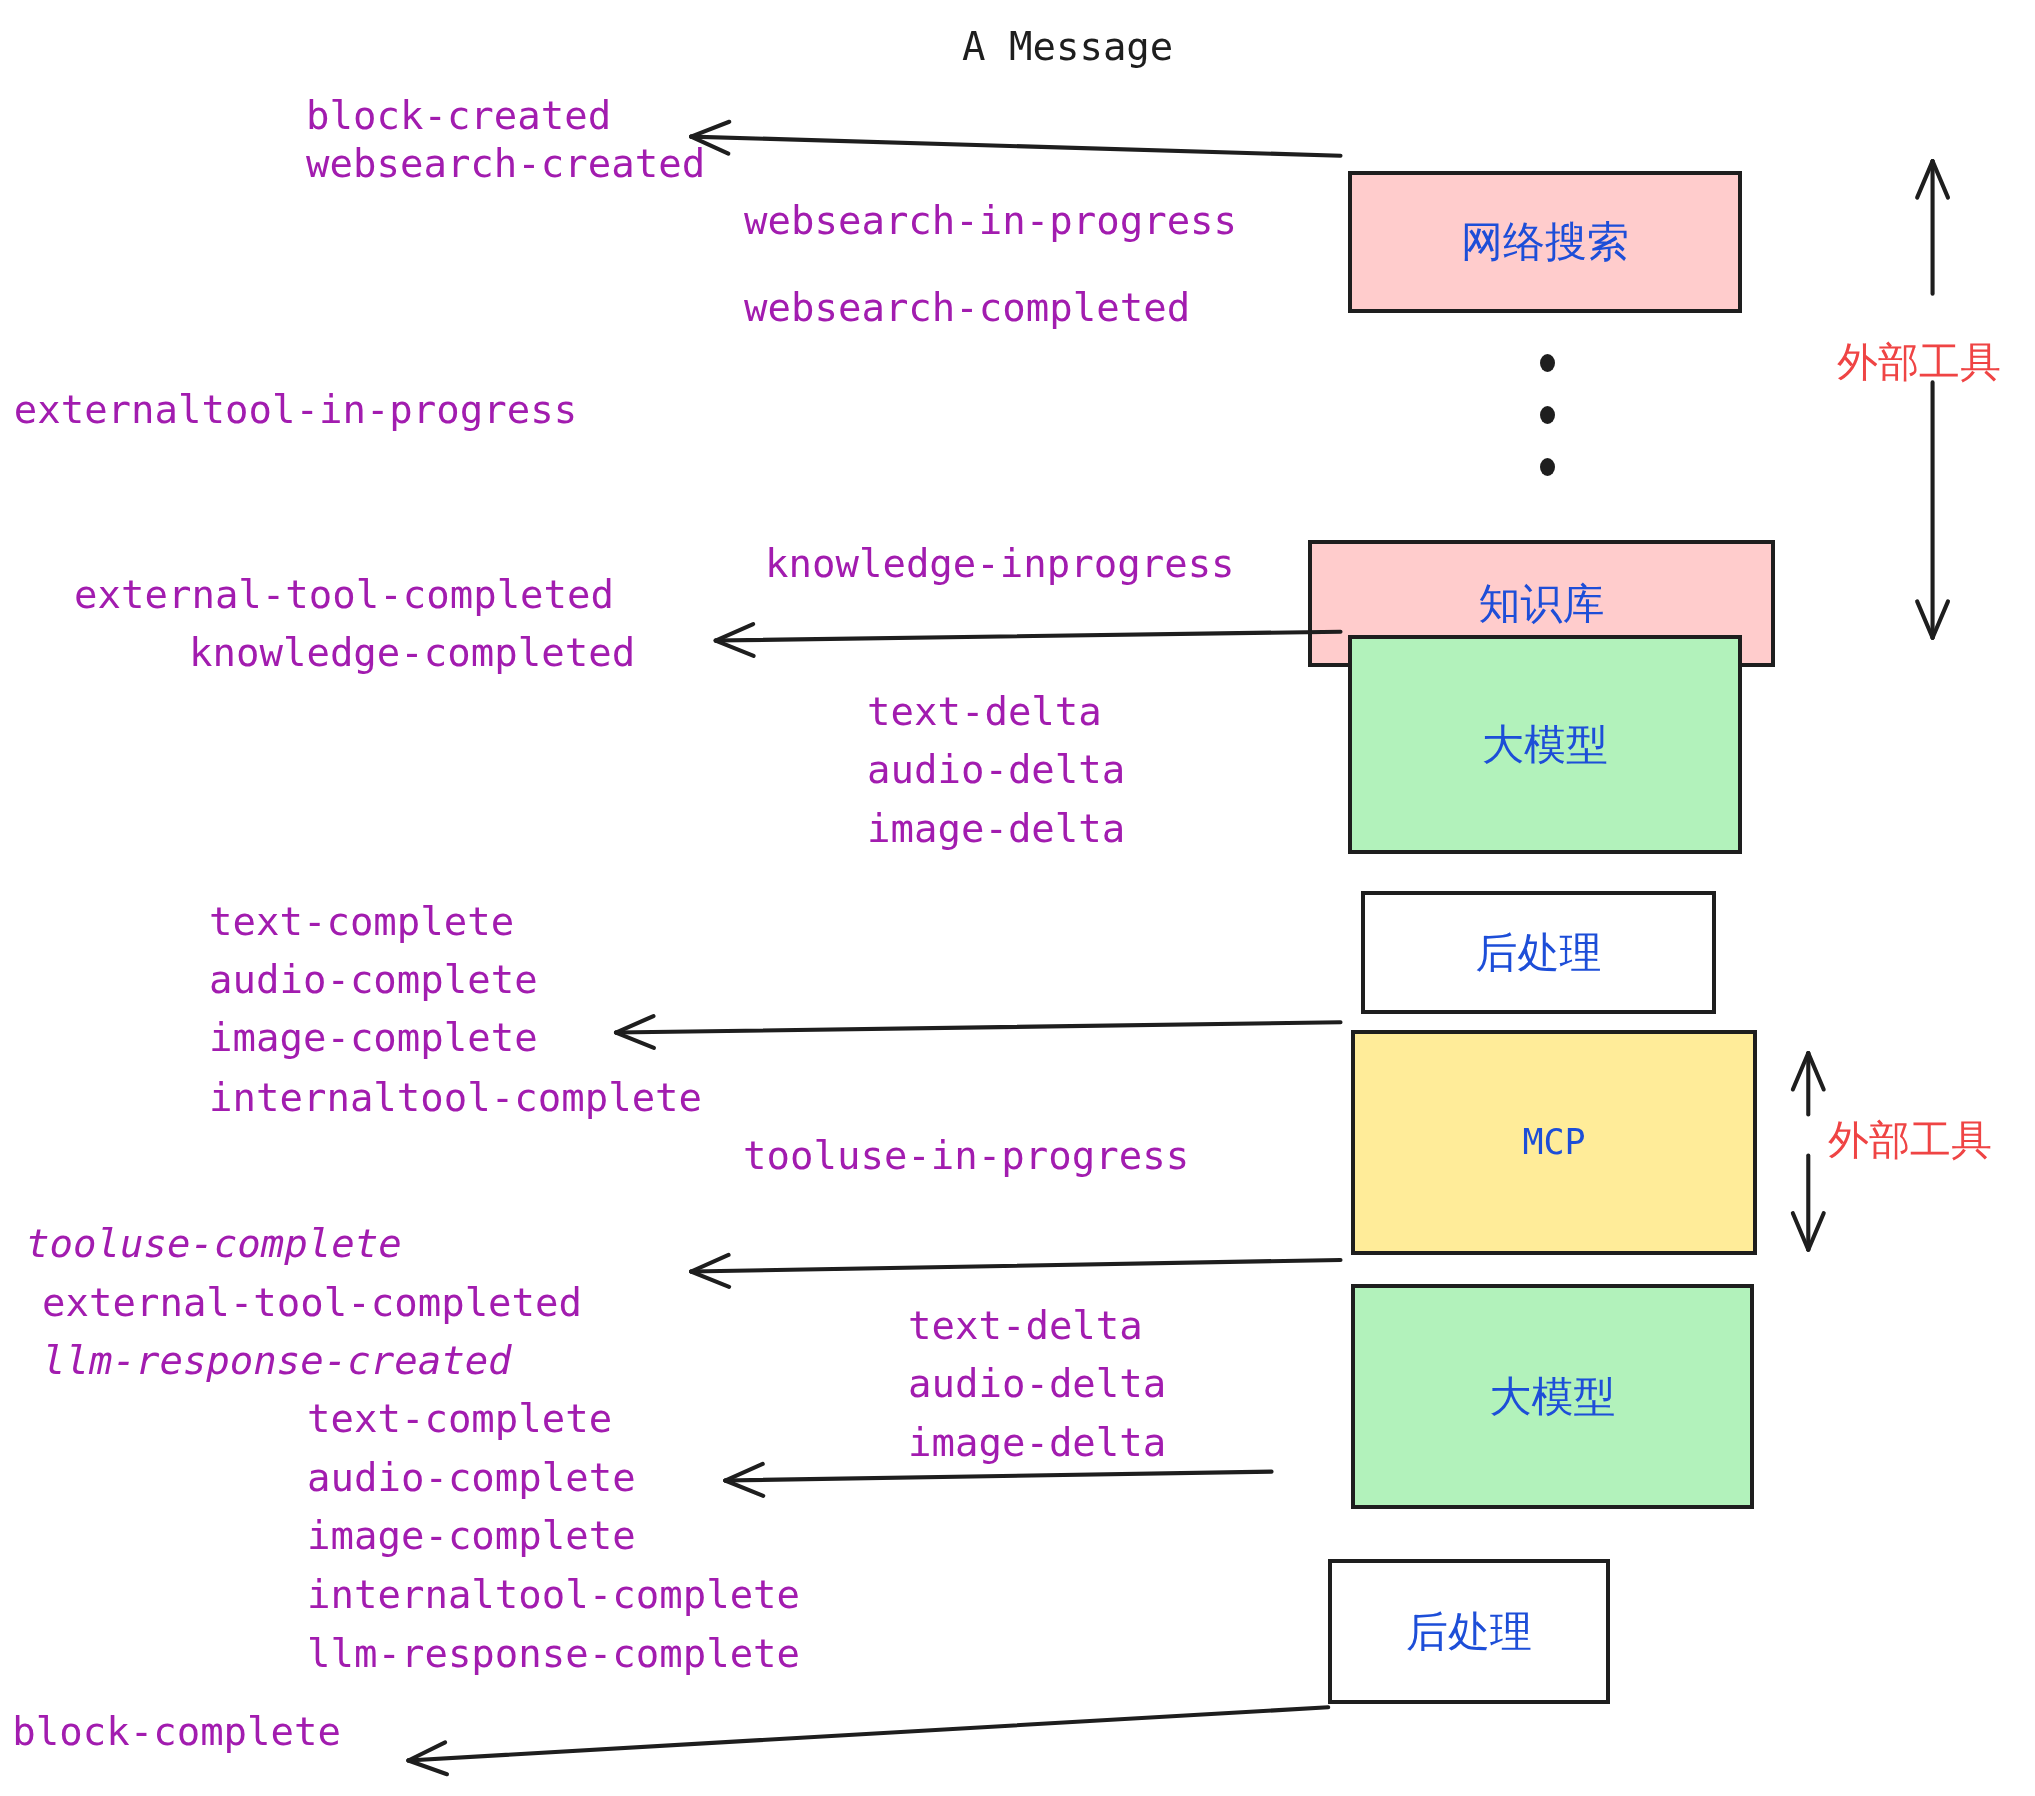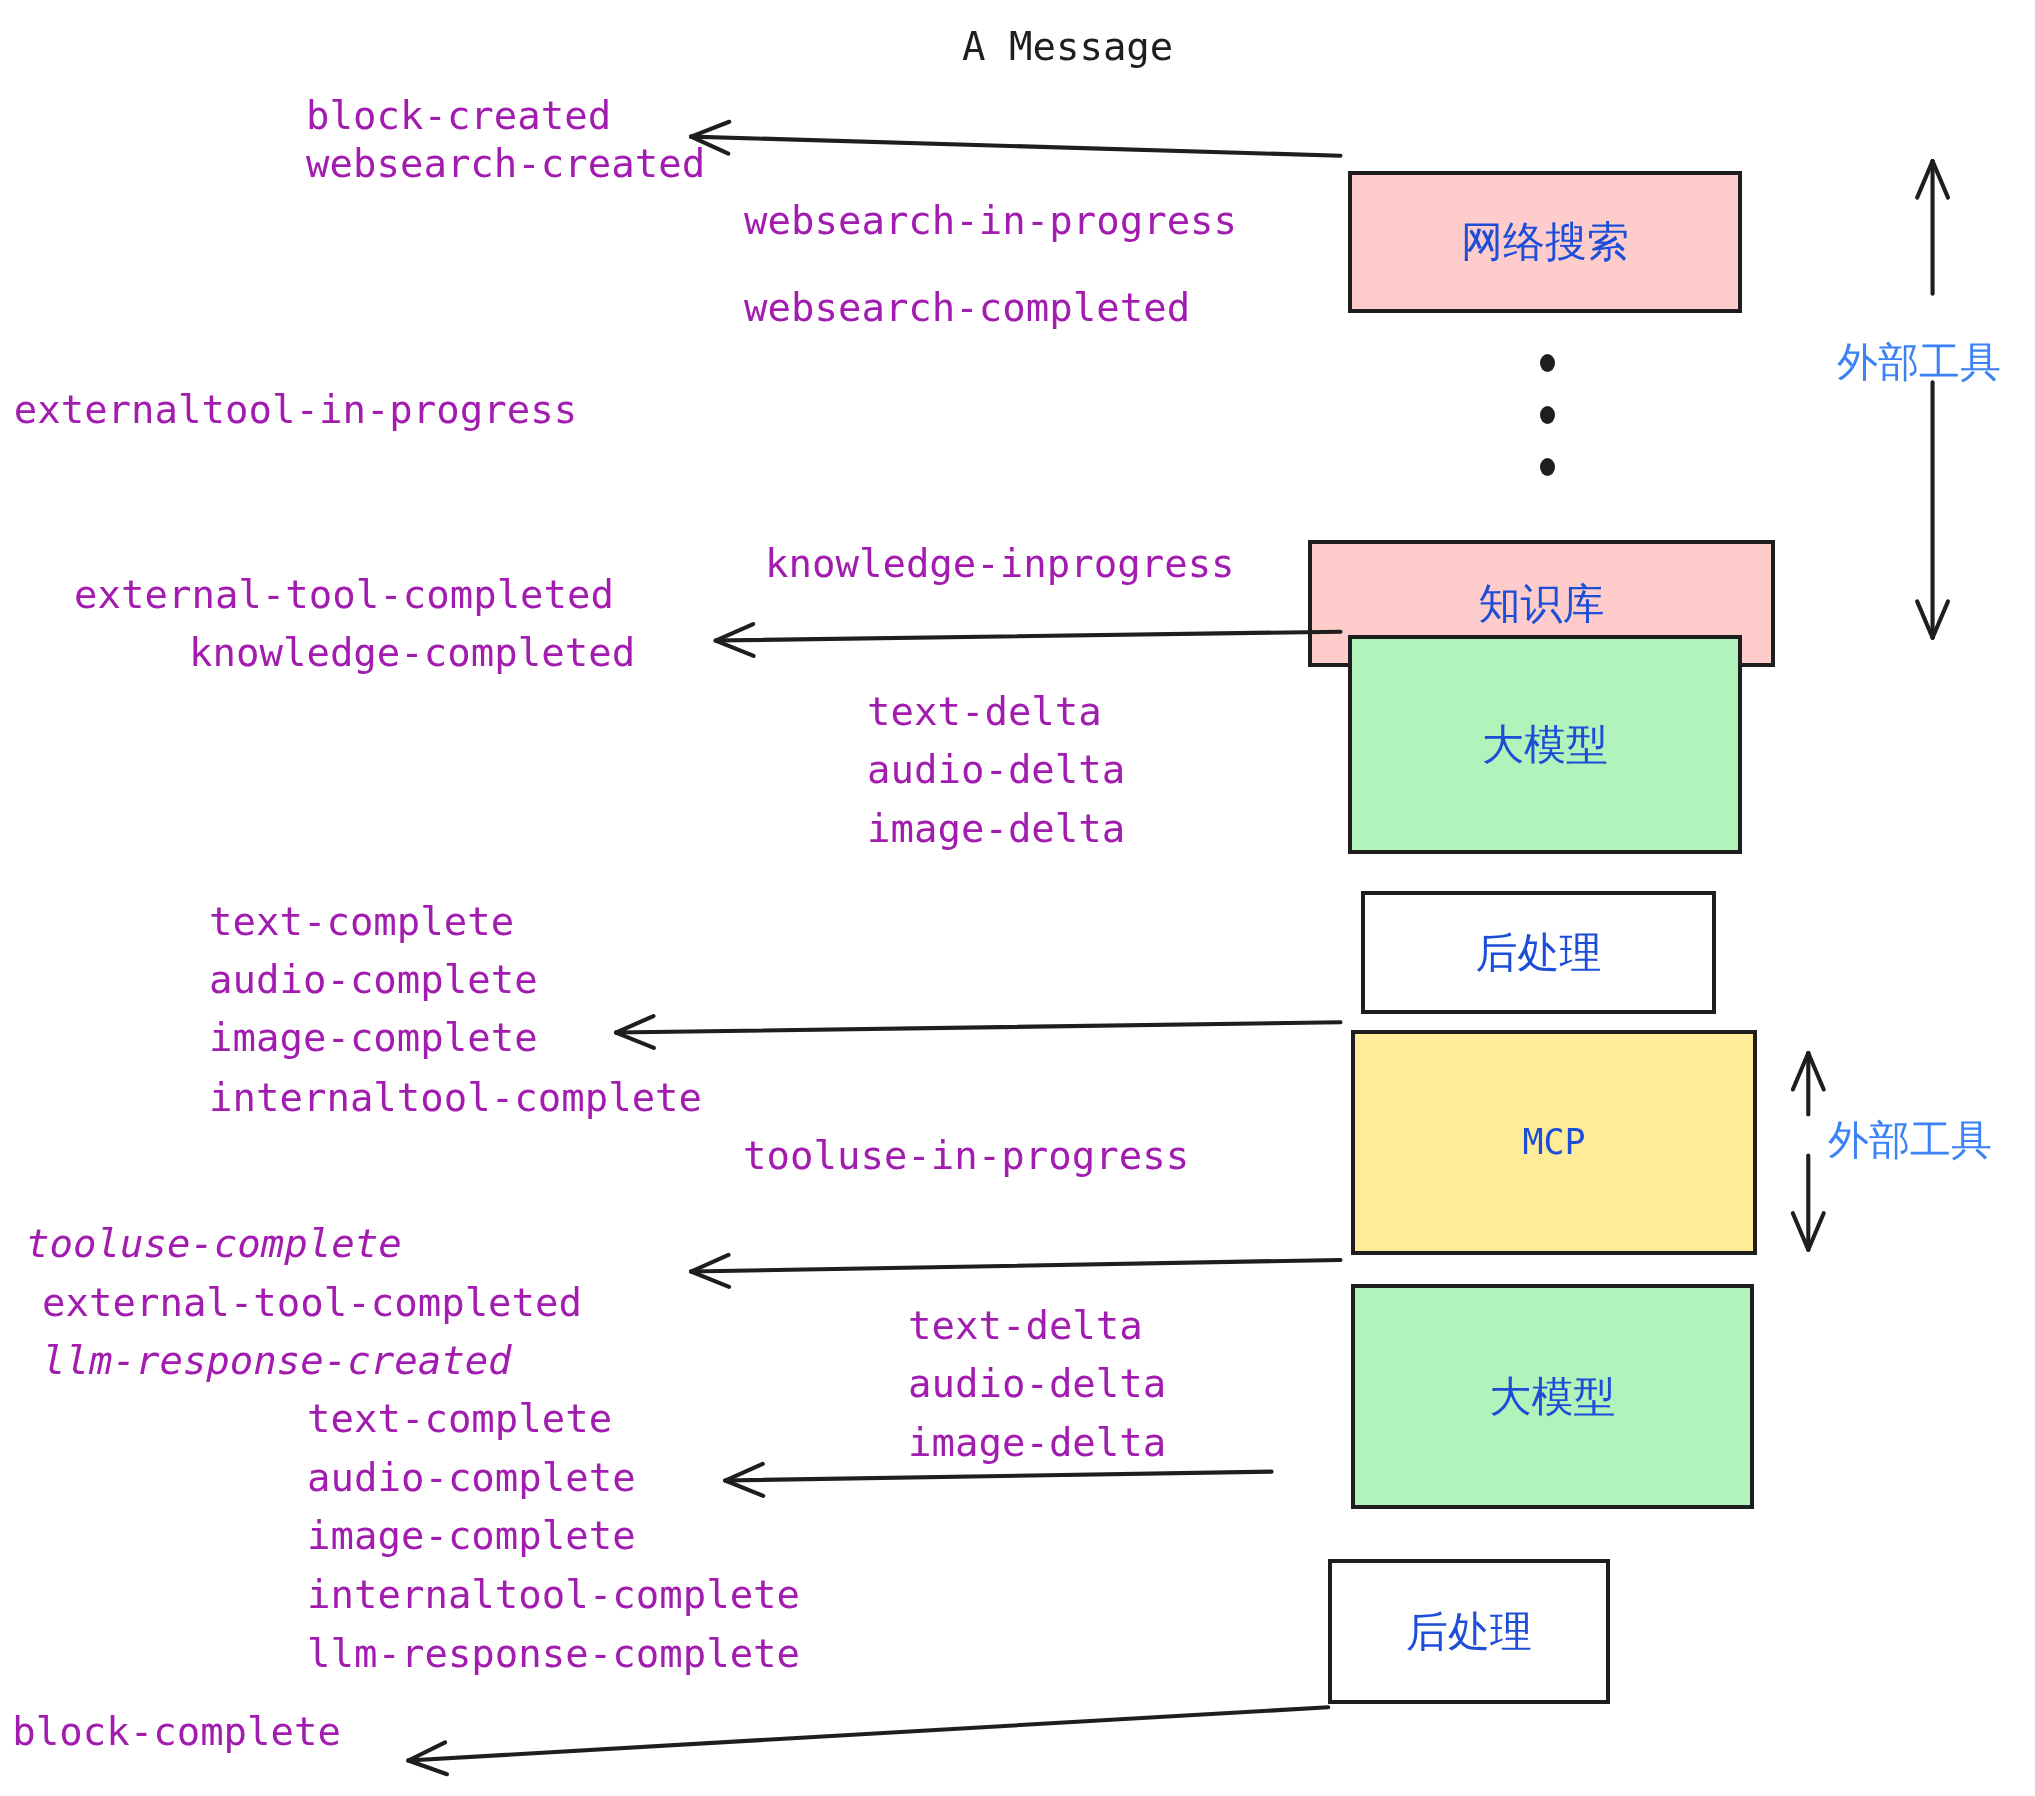--- a/index.html
+++ b/index.html
@@ -49,21 +49,21 @@
   }
   .box-label.latin {
     font-family: "DejaVu Sans Mono", monospace;
     font-size: 35px;
   }
   
   .side-label {
     position: absolute;
     font-family: "DejaVu Sans", sans-serif;
     font-size: 41px;
-    color: #3b82f6;
+    color: #ef4444;
     white-space: nowrap;
   }
   
   .dots {
     position: absolute;
   }
   .dot {
     position: absolute;
     width: 15px;
     height: 18px;

